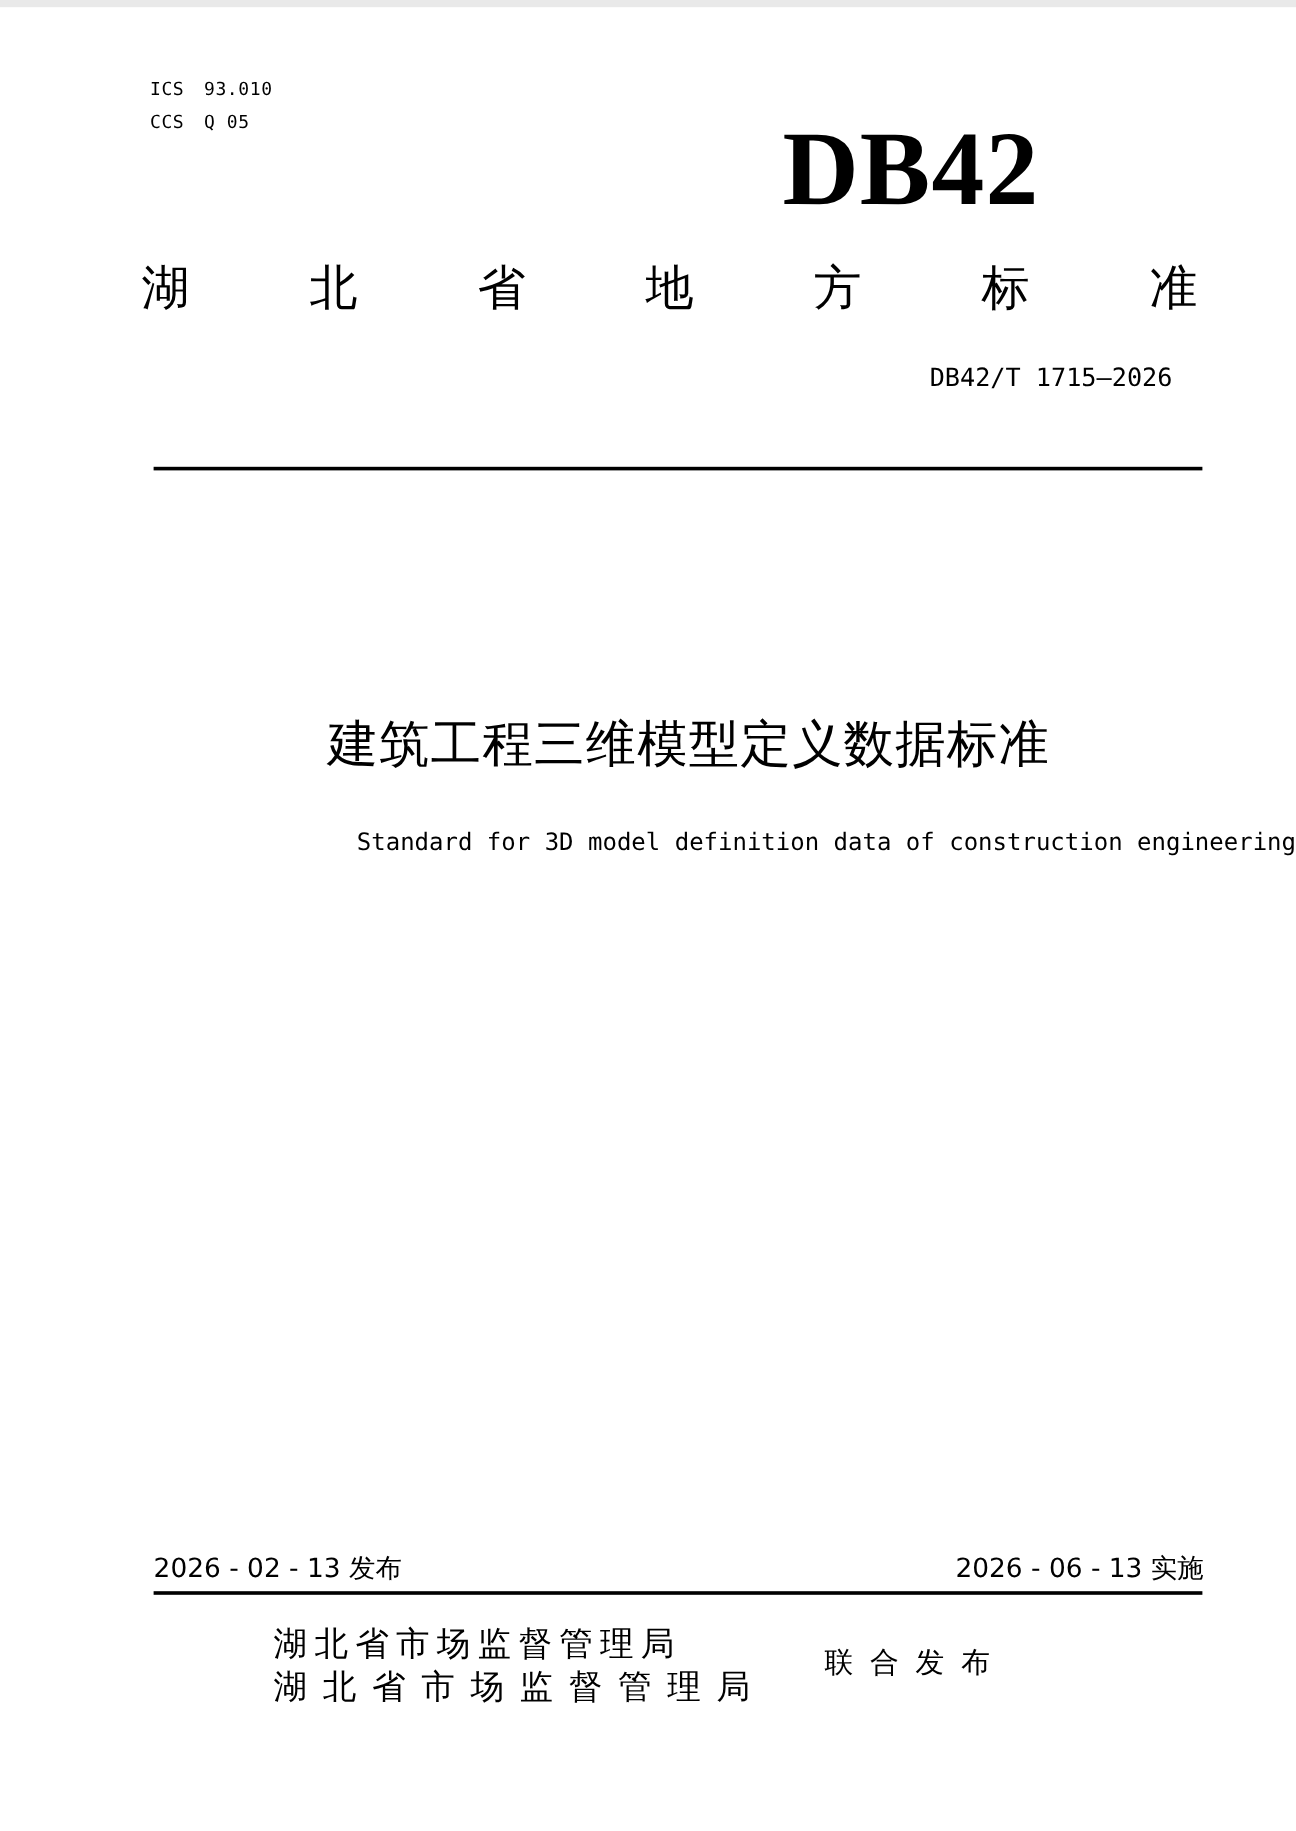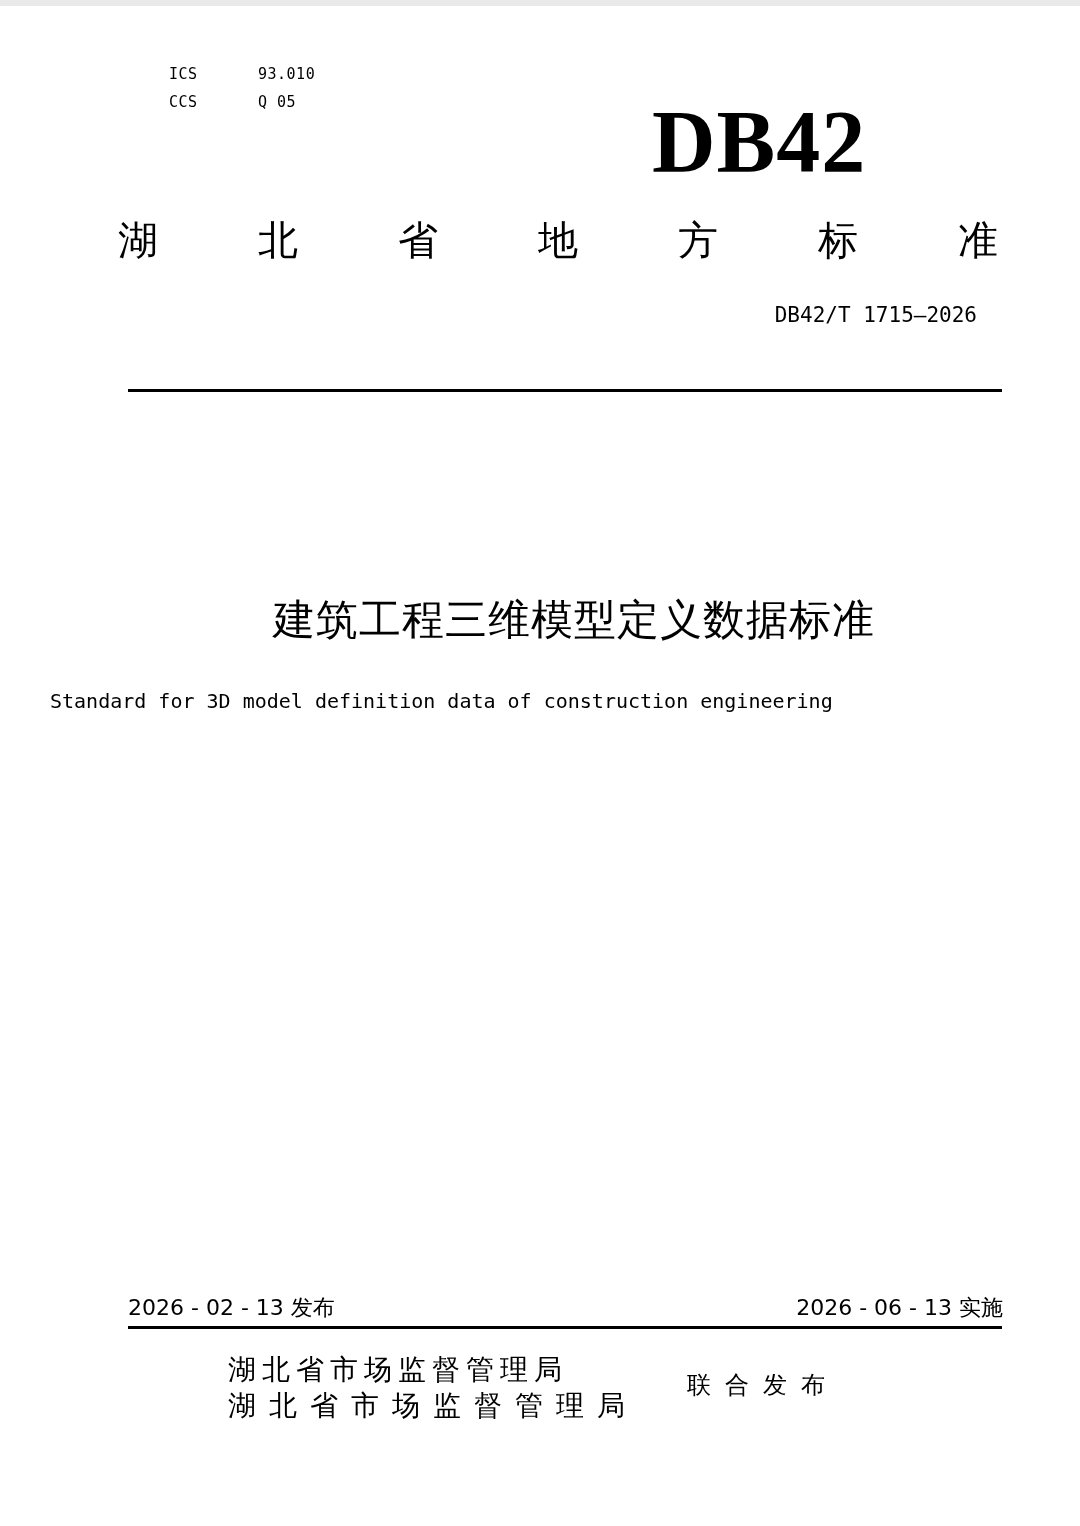--- a/index.html
+++ b/index.html
@@ -1,28 +1,28 @@
 <!DOCTYPE html>
 <html><head>
   <meta charset="utf-8">
   <style>
     html, body { margin: 0; padding: 0; background: #ffffff; }
     body { width: 1080px; height: 1526px; position: relative; overflow: hidden; font-family: "DejaVu Sans", sans-serif; color: #000; }
     .topbar { position: absolute; left: 0; top: 0; width: 1080px; height: 6px; background: #e9e9e9; }
     .ics { position: absolute; left: 125px; top: 60px; font-family: "DejaVu Sans Mono", "Liberation Mono", monospace; font-size: 15px; line-height: 28px; letter-spacing: 0.5px; }
-    .ics span { display: inline-block; margin-left: 44px; }
+    .ics span { display: inline-block; }
     .ics .k { width: 45px; }
     .logo { position: absolute; left: 652px; top: 92px; font-family: "Liberation Serif", "DejaVu Serif", serif; font-weight: bold; font-size: 88px; line-height: 100px; letter-spacing: 1px; }
     .province { position: absolute; left: 118px; top: 214px; width: 880px; display: flex; justify-content: space-between; font-size: 40px; line-height: 52px; }
     .code { position: absolute; right: 103px; top: 300px; font-family: "DejaVu Sans Mono", "Liberation Mono", monospace; font-size: 21px; line-height: 30px; }
     .rule { position: absolute; left: 128px; width: 874px; height: 3px; background: #000; }
     .rule.top { top: 389px; }
     .rule.bottom { top: 1326px; }
     .title { position: absolute; left: 0; width: 1080px; top: 590px; text-align: center; font-size: 42px; line-height: 60px; letter-spacing: 1px; padding-left: 20px; box-sizing: border-box; margin-left: 24px; }
-    .subtitle { position: absolute; left: 0; width: 1080px; top: 686px; text-align: left; font-family: "DejaVu Sans Mono", "Liberation Mono", monospace; font-size: 20px; line-height: 30px; padding-left: 50px; box-sizing: border-box; }
+    .subtitle { position: absolute; left: 0; width: 1080px; top: 686px; text-align: right; font-family: "DejaVu Sans Mono", "Liberation Mono", monospace; font-size: 20px; line-height: 30px; padding-left: 50px; box-sizing: border-box; }
     .issue { position: absolute; left: 128px; top: 1292px; font-size: 22px; line-height: 32px; }
     .impl { position: absolute; right: 77px; top: 1292px; font-size: 22px; line-height: 32px; margin-left: 39px; }
     .issuers { position: absolute; left: 228px; top: 1352px; font-size: 28px; line-height: 36px; }
     .issuers .line { letter-spacing: 6px; white-space: nowrap; }
     .issuers .line.l2 { letter-spacing: 13px; }
     .joint { position: absolute; left: 687px; top: 1368px; font-size: 24px; line-height: 34px; letter-spacing: 14px; }
   </style>
 </head>
 <body>
 

